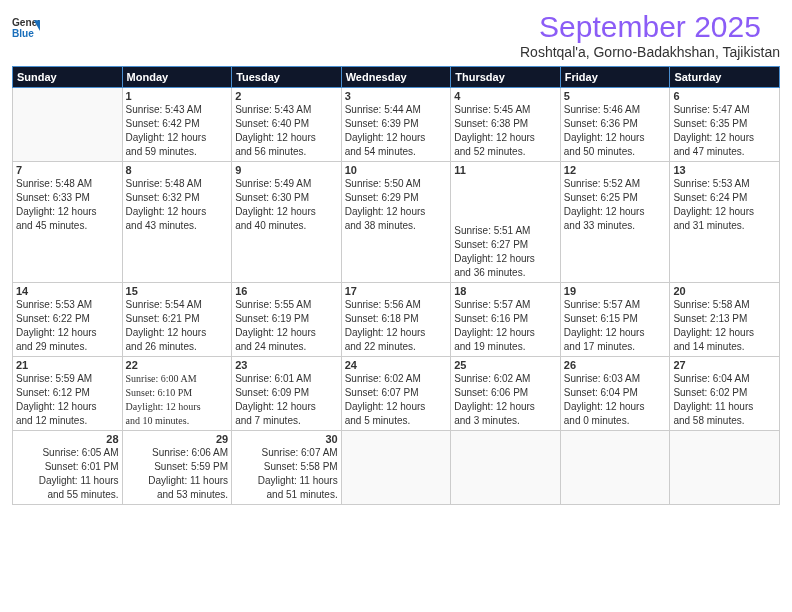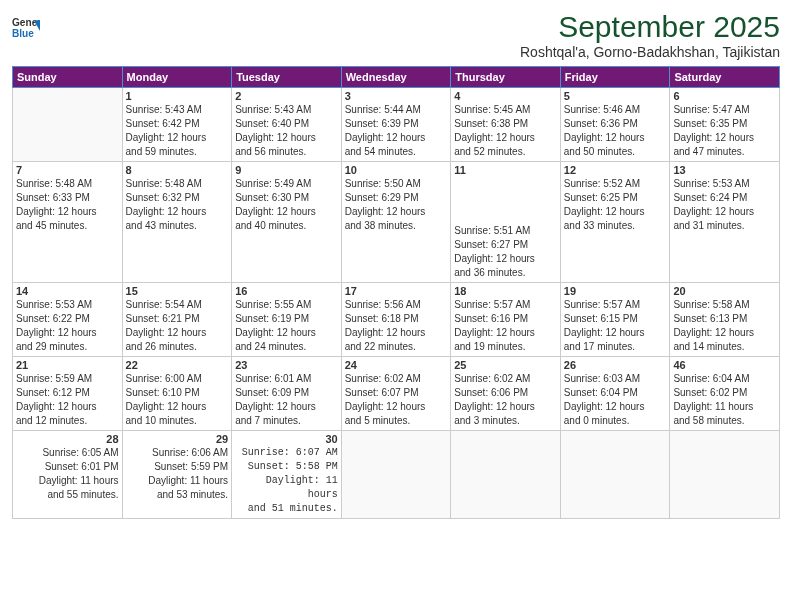--- a/index.html
+++ b/index.html
@@ -30,34 +30,35 @@
     }
     .logo-icon {
       width: 28px;
       height: 28px;
     }
     .title-block {
       text-align: right;
     }
     .month-title {
       font-size: 30px;
-      color: #14532d;
+      color: #8b5cf6;
       font-weight: normal;
+      text-align: center;
     }
     .location-title {
       font-size: 14px;
       color: #333;
     }
     table {
       width: 100%;
       border-collapse: collapse;
       table-layout: fixed;
     }
     th {
-      background: #701a75;
+      background: #0f172a;
       color: #fff;
       font-size: 11px;
       font-weight: bold;
       padding: 4px 4px;
       text-align: left;
       border: 1px solid #4a8fd0;
     }
     td {
       vertical-align: top;
       border: 1px solid #ccc;
@@ -252,36 +253,36 @@
           <td>
             <span class="day-number">19</span>
             <div class="day-info" style="white-space: pre-line;">Sunrise: 5:57 AM
 Sunset: 6:15 PM
 Daylight: 12 hours
 and 17 minutes.</div>
           </td>
           <td>
             <span class="day-number">20</span>
             <div class="day-info" style="white-space: pre-line;">Sunrise: 5:58 AM
-Sunset: 6:13 PM
+Sunset: 2:13 PM
 Daylight: 12 hours
 and 14 minutes.</div>
           </td>
         </tr>
         <tr>
           <td>
             <span class="day-number">21</span>
             <div class="day-info" style="white-space: pre-line;">Sunrise: 5:59 AM
 Sunset: 6:12 PM
 Daylight: 12 hours
 and 12 minutes.</div>
           </td>
           <td>
             <span class="day-number">22</span>
-            <div class="day-info" style="white-space: pre-line;">Sunrise: 6:00 AM
+            <div class="day-info" style="white-space: pre-line; font-family: Liberation Serif, serif;">Sunrise: 6:00 AM
 Sunset: 6:10 PM
 Daylight: 12 hours
 and 10 minutes.</div>
           </td>
           <td>
             <span class="day-number">23</span>
             <div class="day-info" style="white-space: pre-line;">Sunrise: 6:01 AM
 Sunset: 6:09 PM
 Daylight: 12 hours
 and 7 minutes.</div>
@@ -301,21 +302,21 @@
 and 3 minutes.</div>
           </td>
           <td>
             <span class="day-number">26</span>
             <div class="day-info" style="white-space: pre-line;">Sunrise: 6:03 AM
 Sunset: 6:04 PM
 Daylight: 12 hours
 and 0 minutes.</div>
           </td>
           <td>
-            <span class="day-number">46</span>
+            <span class="day-number">27</span>
             <div class="day-info" style="white-space: pre-line;">Sunrise: 6:04 AM
 Sunset: 6:02 PM
 Daylight: 11 hours
 and 58 minutes.</div>
           </td>
         </tr>
         <tr>
           <td>
             <span class="day-number">28</span>
             <div class="day-info" style="white-space: pre-line;">Sunrise: 6:05 AM
@@ -325,21 +326,21 @@
           </td>
           <td>
             <span class="day-number">29</span>
             <div class="day-info" style="white-space: pre-line; margin-left: 19px;">Sunrise: 6:06 AM
 Sunset: 5:59 PM
 Daylight: 11 hours
 and 53 minutes.</div>
           </td>
           <td>
             <span class="day-number">30</span>
-            <div class="day-info" style="white-space: pre-line; font-family: Liberation Mono, monospace;">Sunrise: 6:07 AM
+            <div class="day-info" style="white-space: pre-line;">Sunrise: 6:07 AM
 Sunset: 5:58 PM
 Daylight: 11 hours
 and 51 minutes.</div>
           </td>
           <td class="empty-cell"></td>
           <td class="empty-cell"></td>
           <td class="empty-cell"></td>
           <td class="empty-cell"></td>
         </tr>
       </tbody>

